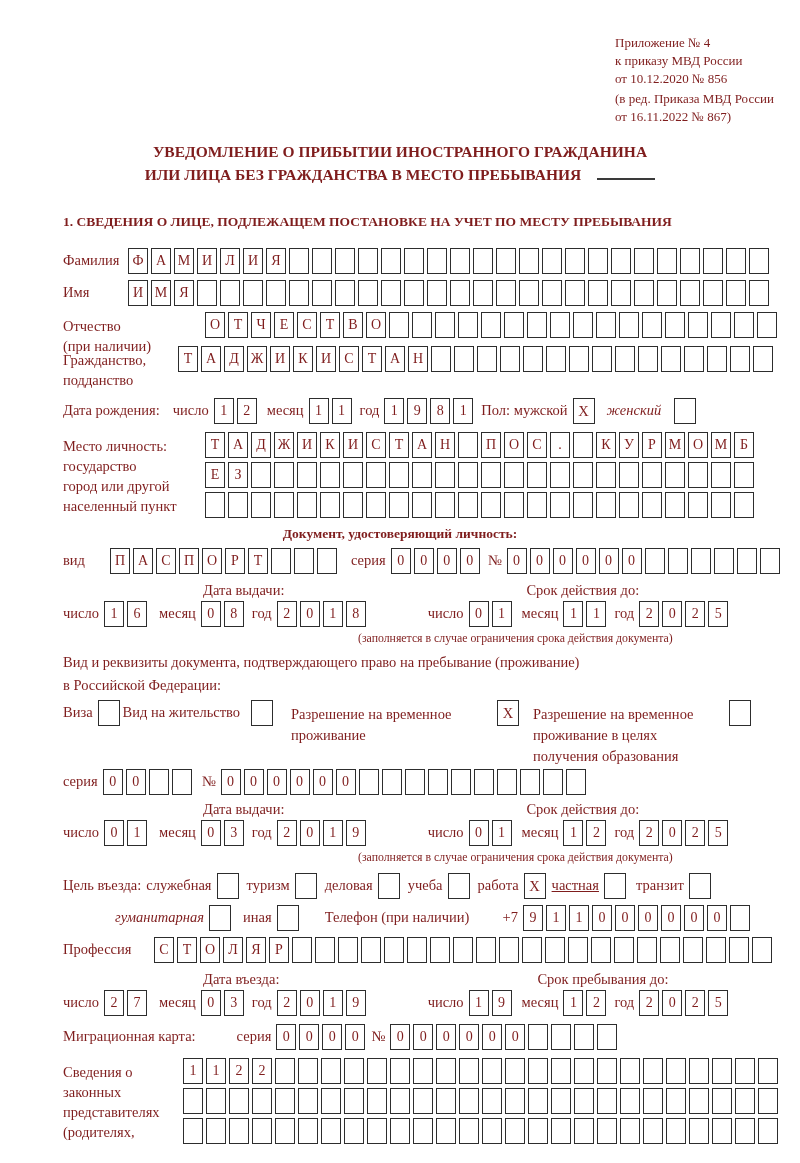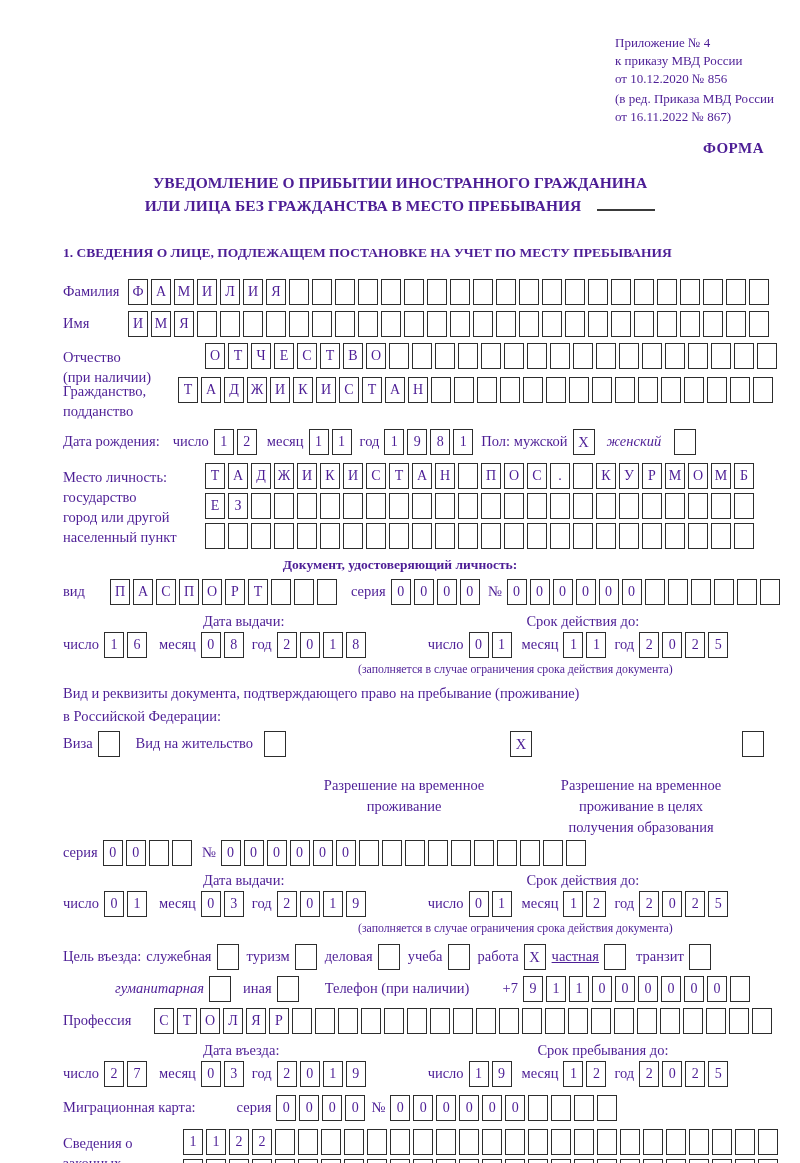--- a/index.html
+++ b/index.html
@@ -1,19 +1,19 @@
 <!DOCTYPE html>
 <html><head>
 <meta charset="utf-8">
 <style>
   html,body{margin:0;padding:0;background:#f0f0f0;}
   .page{
     width:800px;height:1163px;background:#ffffff;margin:0 auto;
     box-sizing:border-box;padding:34px 20px 0 63px;position:relative;overflow:hidden;
-    font-family:"Liberation Serif","DejaVu Serif",serif;font-size:14.5px;color:#4c1d95;
+    font-family:"Liberation Serif","DejaVu Serif",serif;font-size:14.5px;color:#7f1d1d;
   }
   .hdr{margin-left:552px;font-size:13px;line-height:18px;}
   .hdr .gap{height:2px;}
   .forma{font-weight:bold;font-size:15px;text-align:right;padding-right:16px;margin-top:14px;letter-spacing:.5px;}
   .titlewrap{width:800px;margin-left:-63px;text-align:center;font-weight:bold;font-size:15.5px;line-height:23px;margin-top:14px;}
   .blankline{display:inline-block;width:58px;border-bottom:2px solid #3a3a3a;height:13px;margin-left:16px;}
   .sect{font-weight:bold;font-size:13.5px;margin-top:28px;}
   .row{display:flex;align-items:flex-start;}
   .lbl{padding-top:4px;white-space:nowrap;}
   .lblcol{flex:0 0 auto;}
@@ -23,38 +23,37 @@
         display:flex;align-items:center;justify-content:center;font-size:14px;background:#fff;}
   .cbox{box-sizing:border-box;flex:0 0 auto;width:22px;height:26px;border:1.6px solid #2d2d2d;
         display:inline-flex;align-items:center;justify-content:center;font-size:14.5px;}
   .w65{width:65px;}.w142{width:142px;}.w115{width:115px;}.w47{width:47px;}.w91{width:91px;}.w120{width:120px;}
   .stack{display:flex;flex-direction:column;gap:4px;}
   .center800{width:800px;margin-left:-63px;text-align:center;}
   .bold{font-weight:bold;}
   .dl{padding-top:4px;margin-right:5px;white-space:nowrap;}
   .dhead{font-size:14.5px;}
   .note{font-size:11.8px;margin-top:4px;margin-left:295px;}
-  .optlines{text-align:center;line-height:21px;margin-top:40px;}
+  .optlines{line-height:21px;}
   .mt6{margin-top:6px;}.mt8{margin-top:8px;}.mt18{margin-top:18px;}.mt26{margin-top:26px;}
 </style>
 </head>
 <body>
 
 <div class="page">
 
   <div class="hdr">
     <div>Приложение № 4</div>
     <div>к приказу МВД России</div>
     <div>от 10.12.2020 № 856</div>
     <div class="gap"></div>
     <div>(в ред. Приказа МВД России</div>
     <div>от 16.11.2022 № 867)</div>
   </div>
 
-  <div class="forma">ФОРМА</div>
 
   <div class="titlewrap">
     <div>УВЕДОМЛЕНИЕ О ПРИБЫТИИ ИНОСТРАННОГО ГРАЖДАНИНА</div>
     <div>
       <span>ИЛИ ЛИЦА БЕЗ ГРАЖДАНСТВА В МЕСТО ПРЕБЫВАНИЯ</span><span class="blankline"></span>
     </div>
   </div>
 
   <div class="sect">1. СВЕДЕНИЯ О ЛИЦЕ, ПОДЛЕЖАЩЕМ ПОСТАНОВКЕ НА УЧЕТ ПО МЕСТУ ПРЕБЫВАНИЯ</div>
 
@@ -390,21 +389,21 @@
       </span>
   </div>
   <div class="note">(заполняется в случае ограничения срока действия документа)</div>
 
   <div class="mt8">Вид и реквизиты документа, подтверждающего право на пребывание (проживание)</div>
   <div class="mt6">в Российской Федерации:</div>
 
   <div class="row mt6">
     <span class="dl">Виза</span>
     <span class="cbox"></span>
-    <span class="dl" style="margin-left:16px;">Вид на жительство</span>
+    <span class="dl" style="margin-left:3px;">Вид на жительство</span>
     <span class="cbox" style="margin-left:6px;"></span>
     <div class="optlines" style="margin-left:18px;width:200px;padding-top:4px;">
       <div>Разрешение на временное</div>
       <div>проживание</div>
     </div>
     <span class="cbox" style="margin-left:6px;">X</span>
     <div class="optlines" style="margin-left:14px;width:190px;padding-top:4px;">
       <div>Разрешение на временное</div>
       <div>проживание в целях</div>
       <div>получения образования</div>

